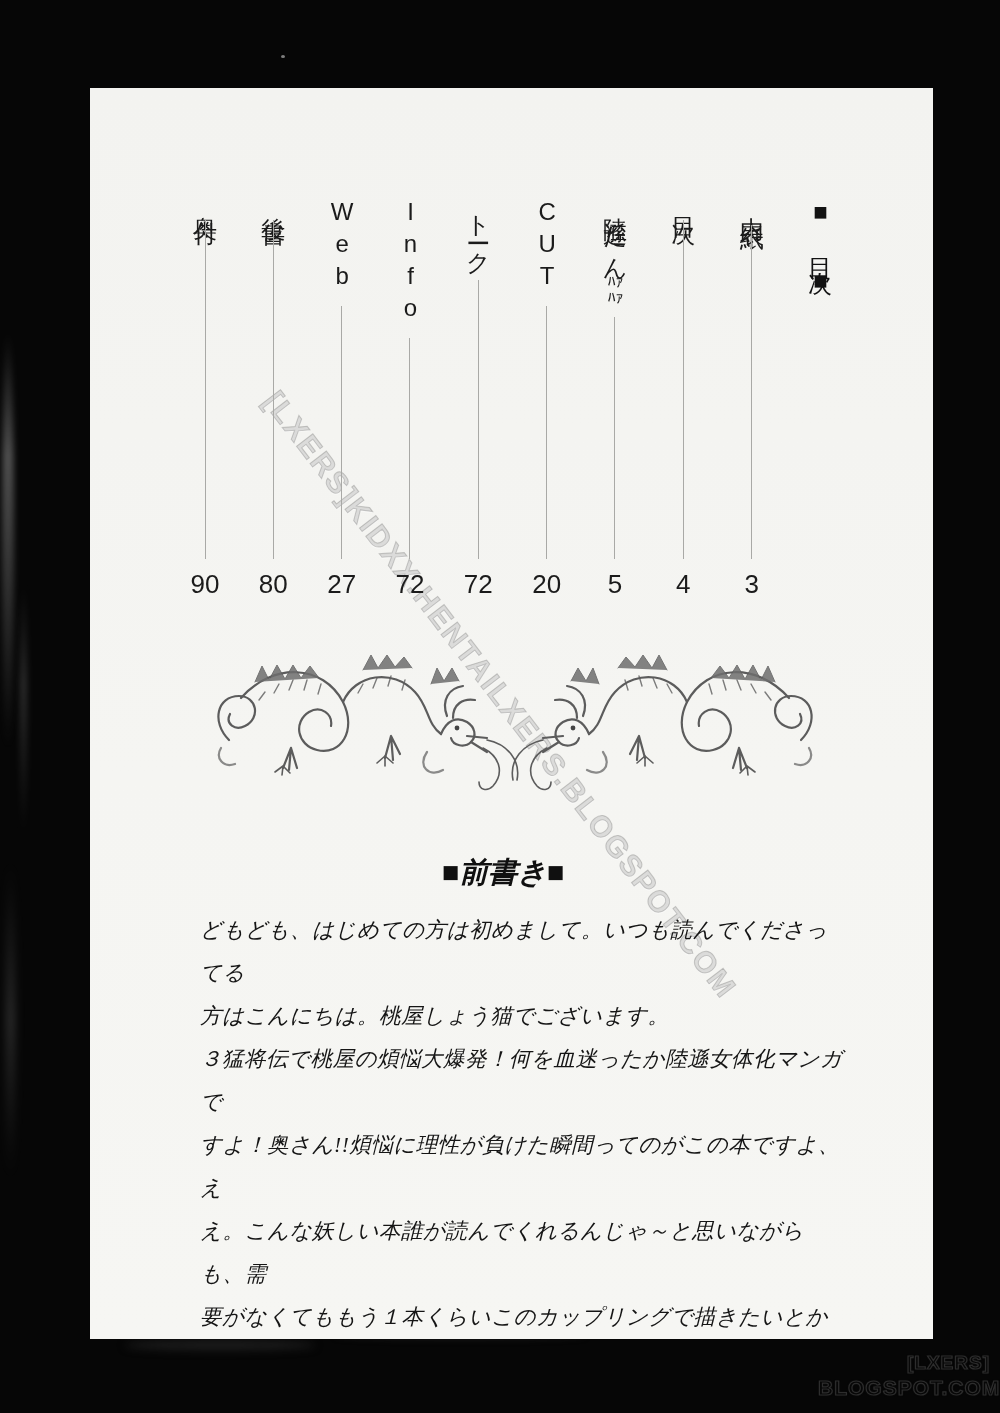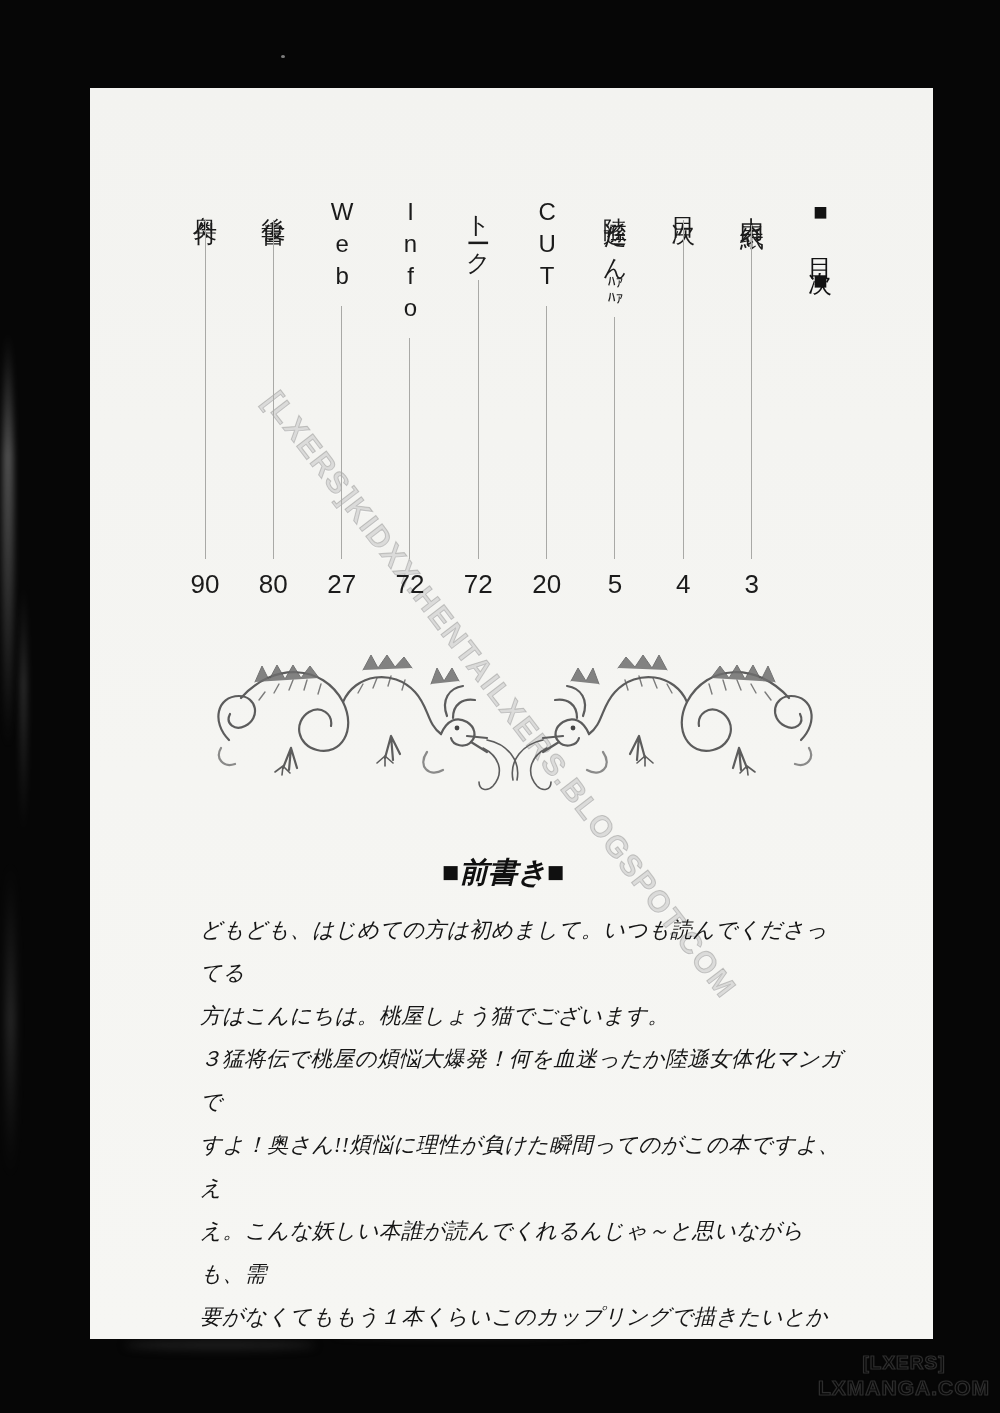--- a/index.html
+++ b/index.html
@@ -52,21 +52,21 @@
   .dragons svg{width:100%;height:100%;}
 
   
   .foreword{position:absolute;left:90px;top:765px;width:668px;
        font-family:"Liberation Serif","DejaVu Serif",serif;font-style:italic;}
   .fw-head{text-align:center;margin-right:22px;font-size:29px;font-weight:bold;color:#101010;}
   .fw-body{margin-top:16px;font-size:21.5px;line-height:43px;letter-spacing:0.5px;
        white-space:pre-line;color:#151515;margin-left:20px;}
 
   
-  .stamp{position:absolute;left:818px;bottom:12px;width:172px;text-align:center;
+  .stamp{position:absolute;left:818px;bottom:12px;width:172px;text-align:right;
        font-weight:bold;letter-spacing:1px;line-height:1.25;color:#070707;
        -webkit-text-stroke:1.2px #2d2d2d;text-shadow:0 0 2px #1e1e1e;}
   .stamp-l1{font-size:19px;}
   .stamp-l2{font-size:21px;}
 </style>
 </head>
 <body>
 
 <div class="artifact streak1"></div>
 <div class="artifact streak2"></div>
@@ -192,14 +192,14 @@
 すよ！奥さん!!煩悩に理性が負けた瞬間ってのがこの本ですよ、え
 え。こんな妖しい本誰が読んでくれるんじゃ～と思いながらも、需
 要がなくてももう１本くらいこのカップリングで描きたいとか更に
 血迷ってるし…。いいの！同人誌は自分が楽しいのが基本!!</div>
   </div>
 
 </div>
 
 <div class="stamp">
   <div class="stamp-l1">[LXERS]</div>
-  <div class="stamp-l2">LXMANGA.COM</div>
+  <div class="stamp-l2">BLOGSPOT.COM</div>
 </div>
 
 </body></html>

